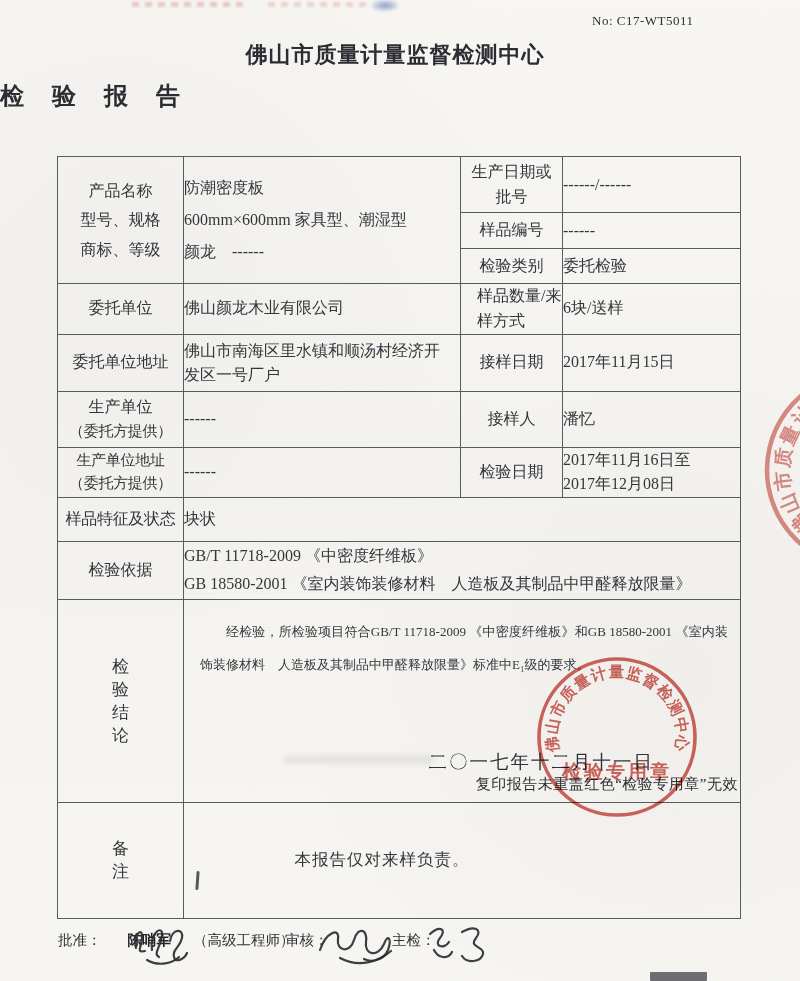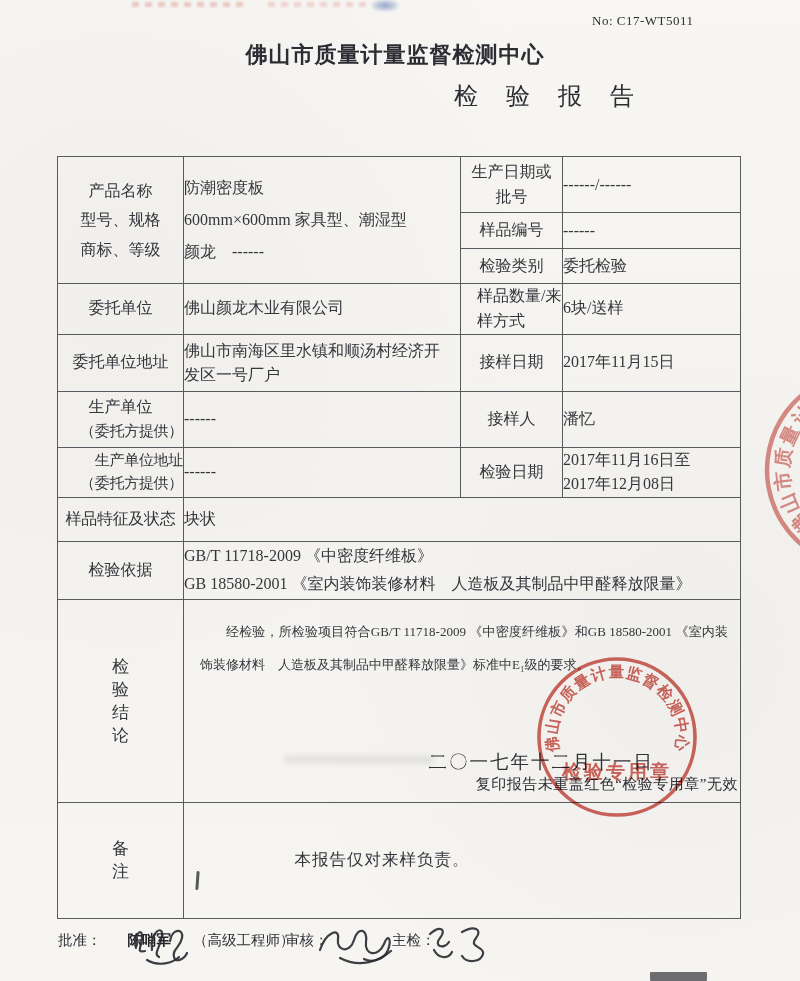--- a/index.html
+++ b/index.html
@@ -17,32 +17,32 @@
     background:repeating-linear-gradient(90deg, rgba(205,70,58,.55) 0 7px, transparent 7px 13px);}
   .mark-blue{position:absolute;width:26px;height:11px;border-radius:40%;
     background:radial-gradient(ellipse,#3b5ba5 0%,rgba(59,91,165,.25) 70%,transparent 100%);
     filter:blur(1.5px);opacity:.55;}
   .smudge-dark{position:absolute;background:#4c4c52;filter:blur(.6px);opacity:.8;border-radius:1px;}
   .streak{position:absolute;background:#9a9aa0;filter:blur(2.5px);opacity:.18;border-radius:4px;}
 
   .no-line{position:absolute;left:592px;top:13px;font-size:13px;letter-spacing:.5px;color:#2e2f35;text-align:center;}
   .org-title{position:absolute;left:0;top:40px;width:790px;text-align:center;
     font-size:22px;font-weight:600;letter-spacing:1px;color:#2c2d33;}
-  .report-title{position:absolute;left:0;top:80px;width:636px;text-align:right;
-    font-size:24px;font-weight:400;letter-spacing:2px;color:#2c2d33;}
+  .report-title{position:absolute;left:0;top:80px;width:636px;text-align:left;
+    font-size:24px;font-weight:700;letter-spacing:2px;color:#2c2d33;}
   .meta-line{position:absolute;left:57px;top:131px;width:683px;font-size:15.5px;color:#303136;}
   .meta-pages{position:absolute;right:20px;top:0;letter-spacing:2px;}
 
   table.rpt{position:absolute;left:57px;top:156px;border-collapse:collapse;table-layout:fixed;}
   table.rpt td{border:1px solid #595a60;vertical-align:middle;font-size:16px;color:#35363c;
     padding:0;overflow:hidden;}
   td.lbl{text-align:center;}
   td.val{text-align:left;padding-left:10px;}
   .lbl .ln{display:block;line-height:1.55;}
-  .tight{font-size:15px;letter-spacing:-.3px;text-align:right;}
+  .tight{font-size:15px;letter-spacing:-.3px;}
   .prod-lbl .ln{line-height:1.85;font-size:16px;}
   .prod-val{text-align:center;}
   .prod-val .ln{display:block;line-height:32px;}
   .two-ln{line-height:1.5;}
   .vert-cell{height:100%;display:flex;flex-direction:column;align-items:center;
     justify-content:space-around;padding:14px 0;box-sizing:border-box;font-size:17px;}
   .inner{position:relative;width:100%;height:100%;box-sizing:border-box;}
   .concl-p{margin:0;padding:15px 12px 0 16px;text-indent:2em;font-size:13px;
     line-height:33px;text-align:justify;}
   .concl-date{position:absolute;top:149px;right:86px;font-size:18.5px;letter-spacing:2px;color:#303136;}

